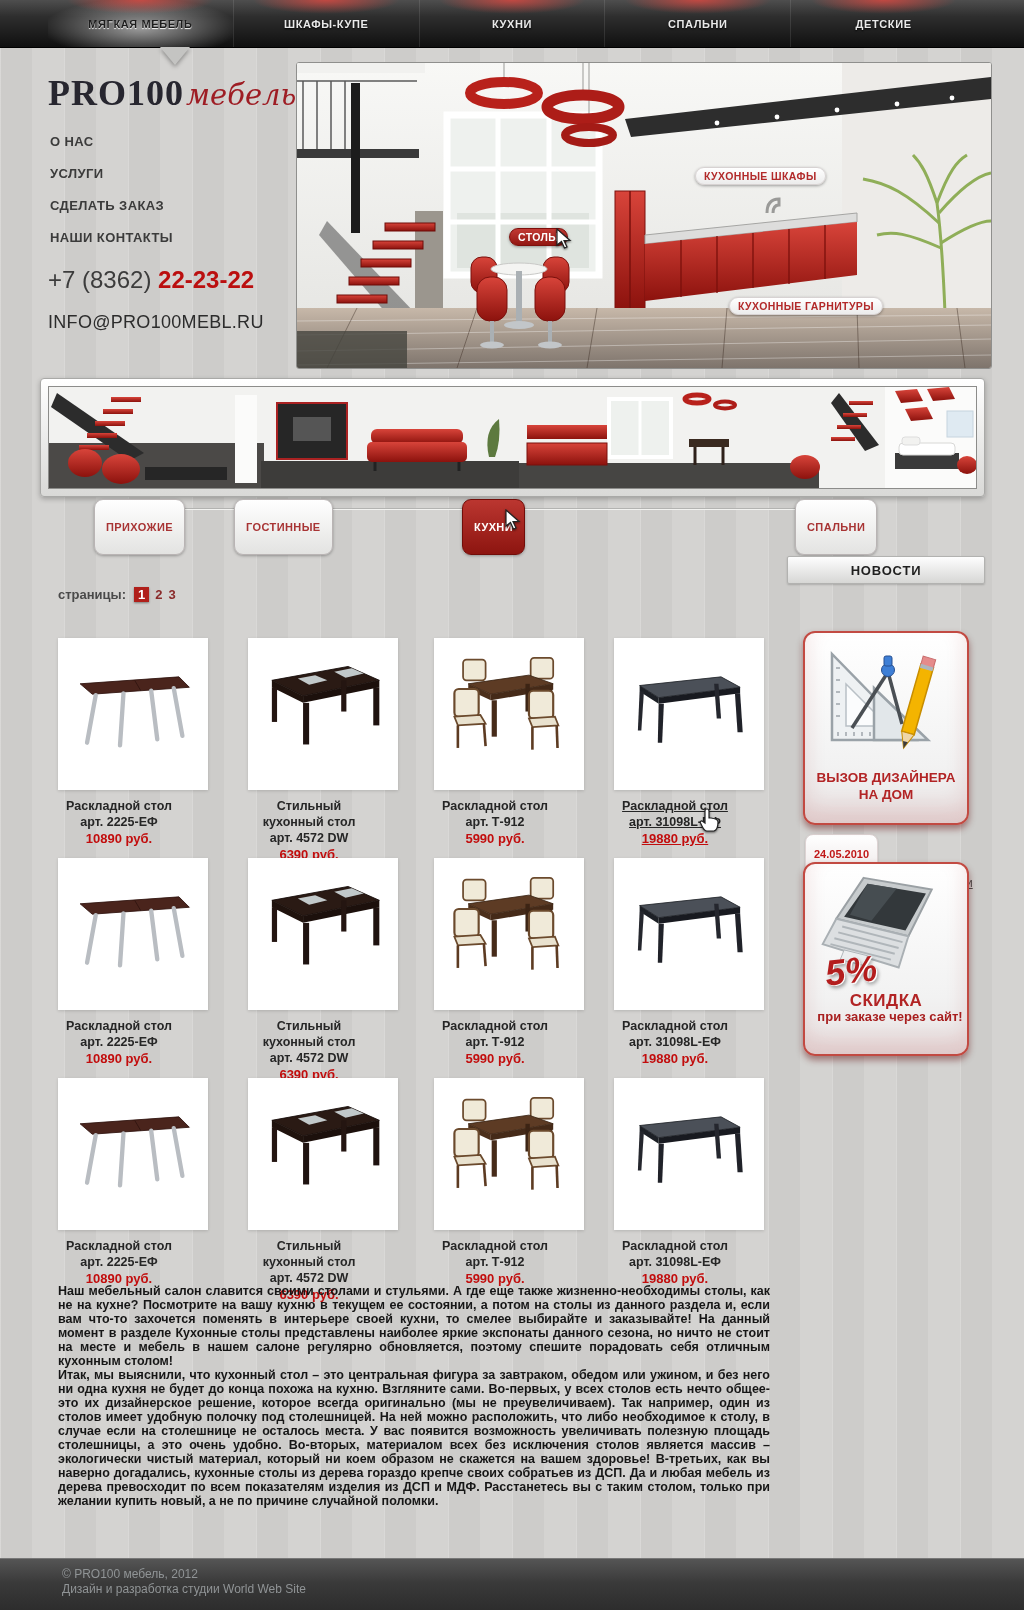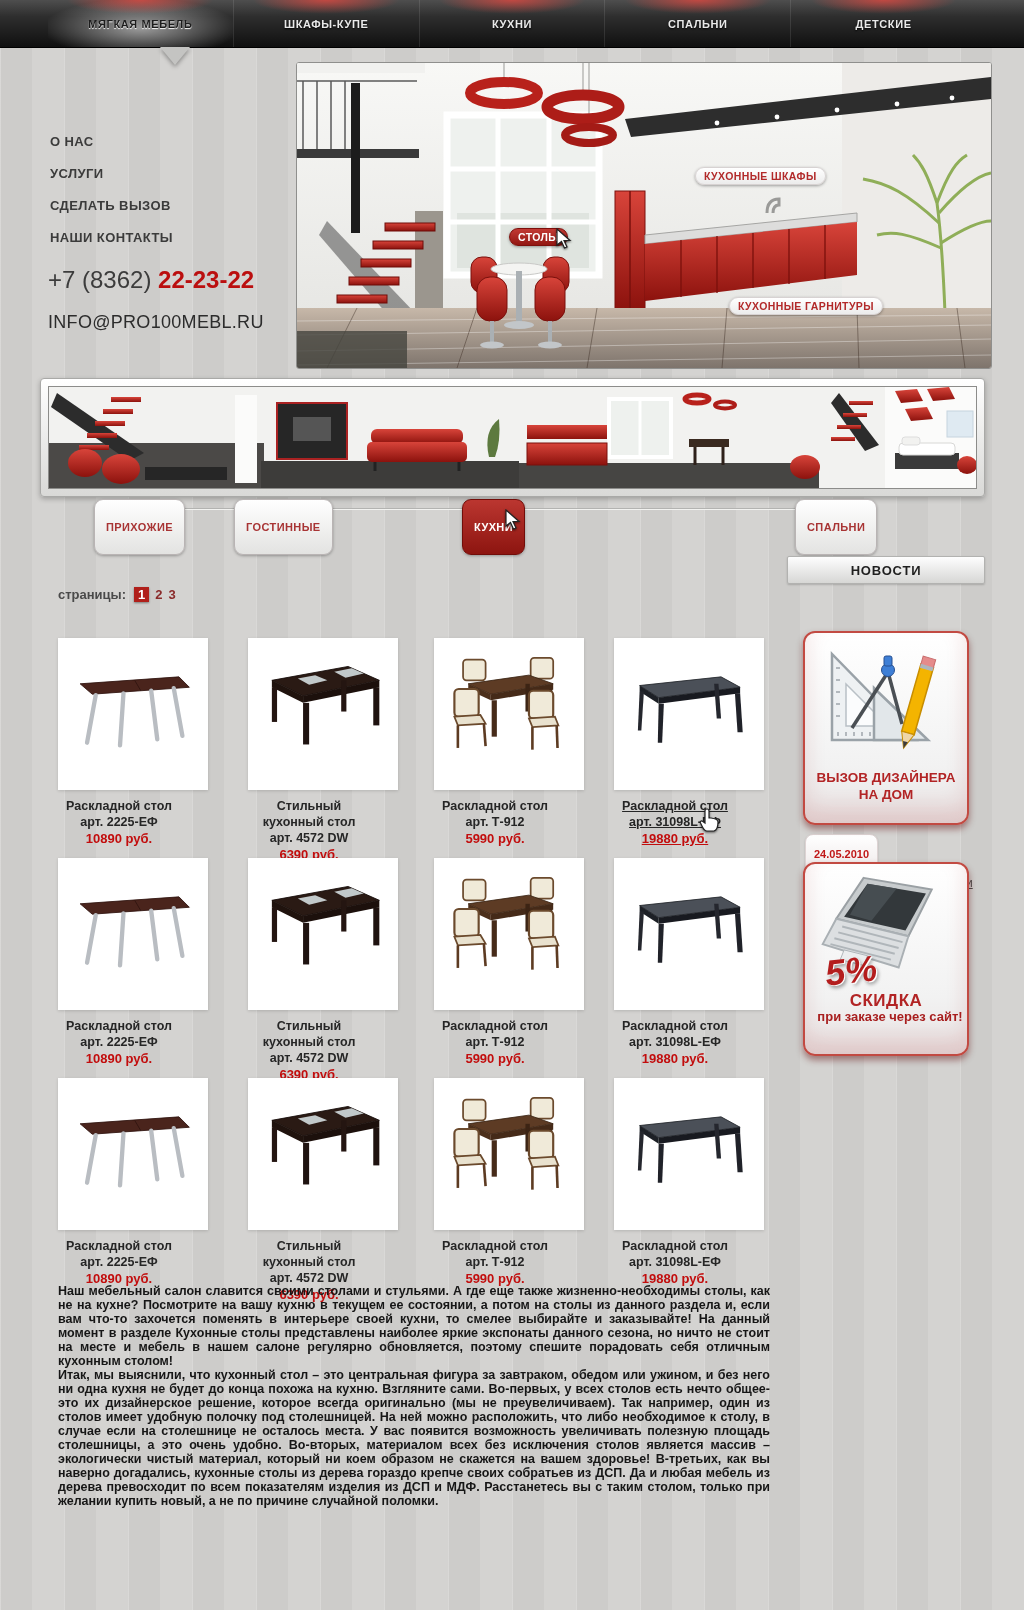--- a/index.html
+++ b/index.html
@@ -108,24 +108,27 @@
     <div class="nav-cells">
       <div class="nav-cell hovered">МЯГКАЯ МЕБЕЛЬ</div>
       <div class="nav-cell">ШКАФЫ-КУПЕ</div>
       <div class="nav-cell">КУХНИ</div>
       <div class="nav-cell">СПАЛЬНИ</div>
       <div class="nav-cell">ДЕТСКИЕ</div>
     </div>
   </div>
   <div class="nav-pointer"></div>
 
+  <div class="logo">
+    <span class="pro">PRO100</span><span class="meb">мебель</span>
+  </div>
   <div class="side-links">
     <span class="side-link">О НАС</span>
     <span class="side-link">УСЛУГИ</span>
-    <span class="side-link">СДЕЛАТЬ ВЫЗОВ</span>
+    <span class="side-link">СДЕЛАТЬ ЗАКАЗ</span>
     <span class="side-link">НАШИ КОНТАКТЫ</span>
   </div>
   <div class="phone"><span>+7 (8362) </span><b>22-23-22</b></div>
   <div class="email">INFO@PRO100MEBL.RU</div>
 
   <div class="hero">
     <svg width="694" height="305" viewBox="0 0 694 305">
       <defs>
         <linearGradient id="wallG" x1="0" y1="0" x2="0" y2="1">
           <stop offset="0" stop-color="#f8f8f6"></stop>
@@ -628,20 +631,24 @@
     <div class="badge5">5%</div>
     <div class="cap1" style="font-size:17px;letter-spacing:.5px">СКИДКА</div>
     <div class="cap2">при заказе через сайт!</div>
   </div>
 
   <div class="article">
     <p>Наш мебельный салон славится своими столами и стульями. А где еще также жизненно-необходимы столы, как не на кухне? Посмотрите на вашу кухню в текущем ее состоянии, а потом на столы из данного раздела и, если вам что-то захочется поменять в интерьере своей кухни, то смелее выбирайте и заказывайте! На данный момент в разделе Кухонные столы представлены наиболее яркие экспонаты данного сезона, но ничто не стоит на месте и мебель в нашем салоне регулярно обновляется, поэтому спешите порадовать себя отличным кухонным столом!</p>
     <p>Итак, мы выяснили, что кухонный стол – это центральная фигура за завтраком, обедом или ужином, и без него ни одна кухня не будет до конца похожа на кухню. Взгляните сами. Во-первых, у всех столов есть нечто общее- это их дизайнерское решение, которое всегда оригинально (мы не преувеличиваем). Так например, один из столов имеет удобную полочку под столешницей. На ней можно расположить, что либо необходимое к столу, в случае если на столешнице не осталось места. У вас появится возможность увеличивать полезную площадь столешницы, а это очень удобно. Во-вторых, материалом всех без исключения столов является массив – экологически чистый материал, который ни коем образом не скажется на вашем здоровье!  В-третьих, как вы наверно догадались, кухонные столы из дерева гораздо крепче своих собратьев из ДСП. Да и любая мебель из дерева превосходит по всем показателям изделия из ДСП и МДФ. Расстанетесь вы с таким столом, только при желании купить новый, а не по причине случайной поломки.</p>
   </div>
 
+  <div class="footer">
+    <div>© PRO100 мебель, 2012</div>
+    <div>Дизайн и разработка студии World Web Site</div>
+  </div>
 
   <svg class="cursor" style="left:556px;top:228px" width="16" height="22" viewBox="0 0 16 22">
     <path d="M1,1 L1,17 L5.5,13.5 L8.5,20 L11,19 L8,12.5 L14,12.5 Z" fill="#fff" stroke="#222" stroke-width="1.2"></path>
   </svg>
   <svg class="cursor" style="left:505px;top:509px" width="16" height="22" viewBox="0 0 16 22">
     <path d="M1,1 L1,17 L5.5,13.5 L8.5,20 L11,19 L8,12.5 L14,12.5 Z" fill="#fff" stroke="#222" stroke-width="1.2"></path>
   </svg>
   <svg class="cursor" style="left:700px;top:808px" width="20" height="24" viewBox="0 0 20 24">
     <path d="M7,1 c1.4,0 2,1 2,2 l0,7 2,0 c4,0.5 7,1.5 7,4 0,3 -1,8 -4,9 l-7,0 c-2,0 -3.5,-2 -4.5,-4 l-2,-4 c-0.6,-1.4 0.8,-2.6 2,-1.8 l2.5,1.8 0,-12 c0,-1 0.6,-2 2,-2 Z" fill="#fff" stroke="#222" stroke-width="1.2"></path>
   </svg>

